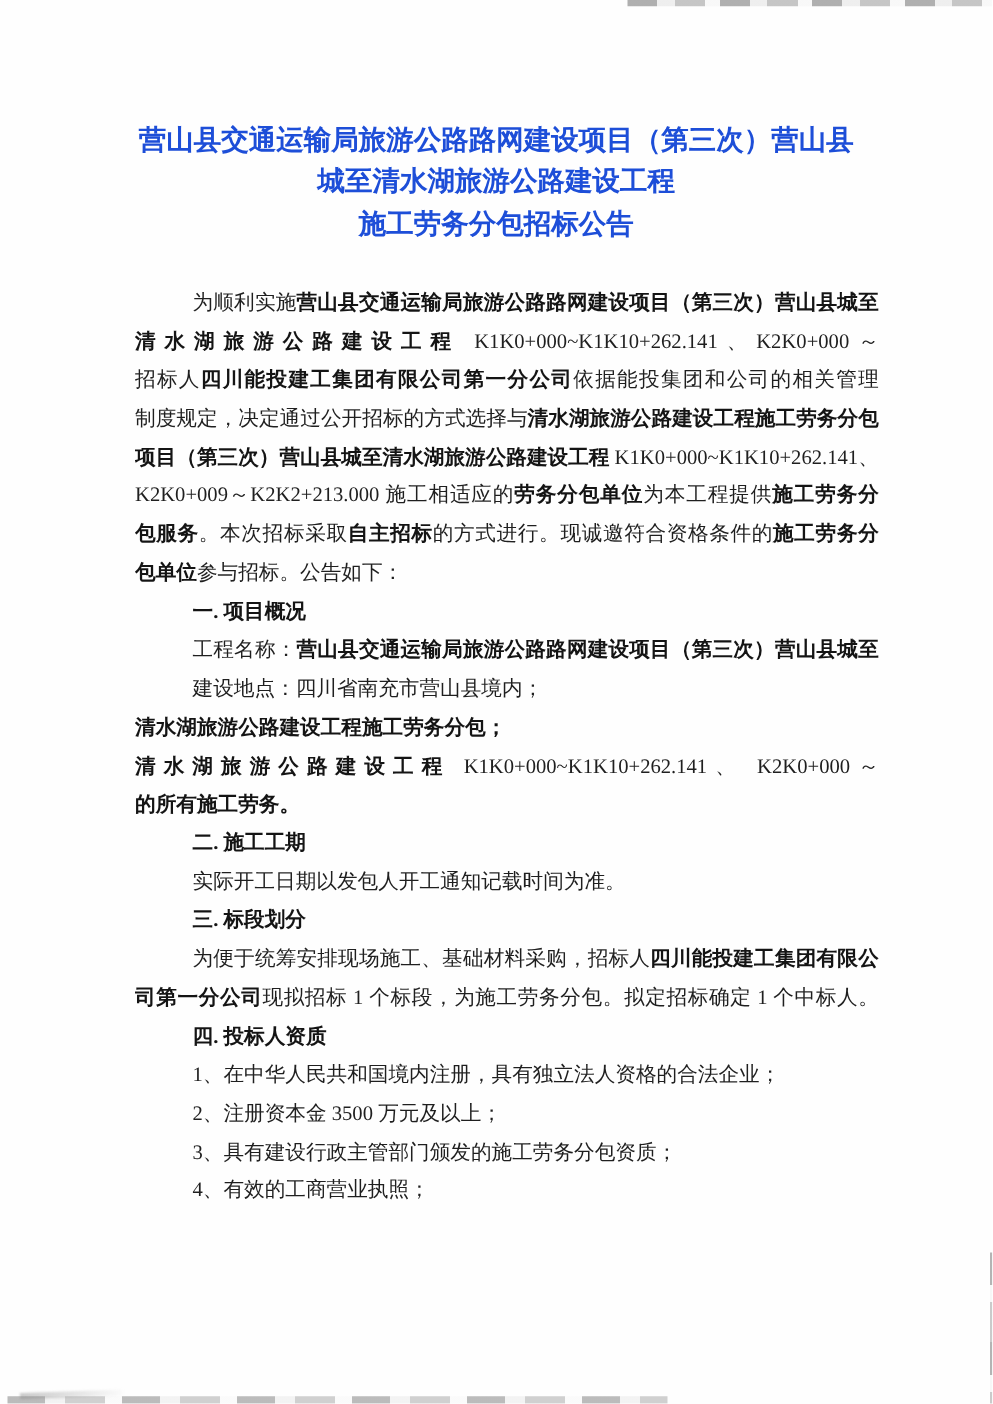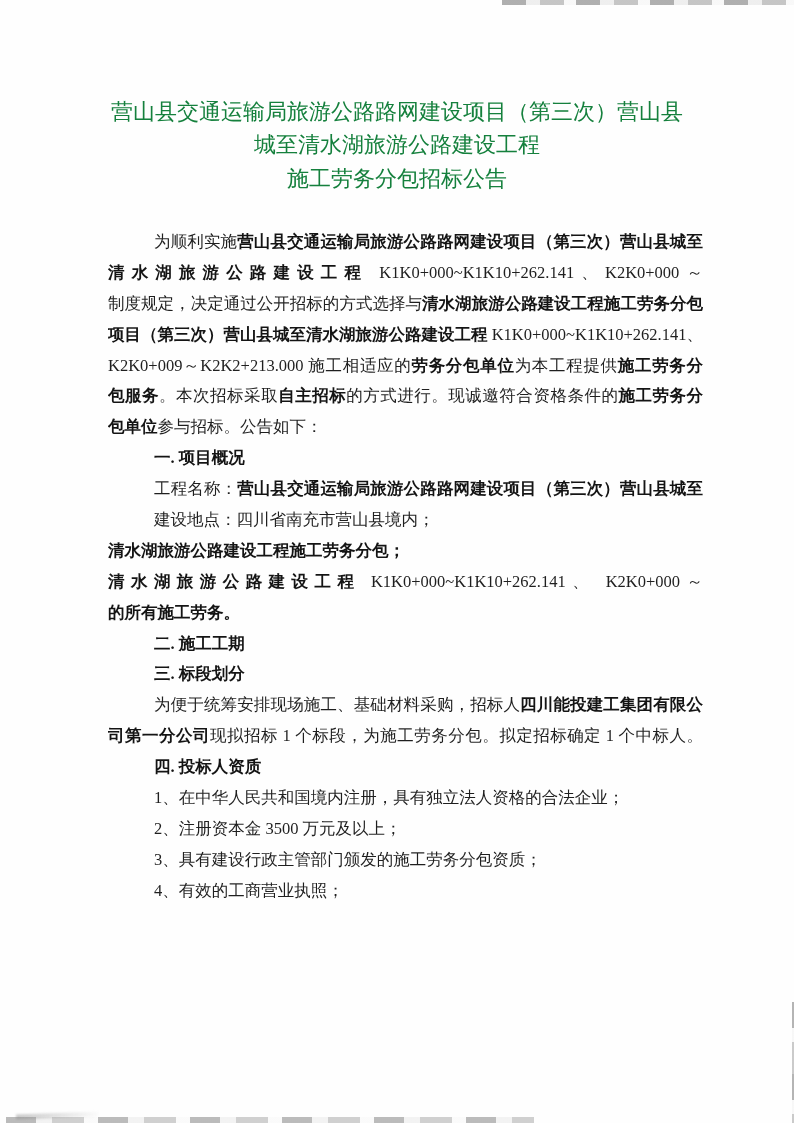--- a/index.html
+++ b/index.html
@@ -50,23 +50,23 @@
       rgba(120,120,120,0.05) 26px 40px,
       rgba(140,140,140,0.45) 40px 72px);
   }
 
   
   .title {
     position: absolute;
     top: 95px; left: 0; width: 794px;
     text-align: center;
     font-size: 22px;
-    font-weight: normal;
+    font-weight: bold;
     line-height: 33.4px;
-    color: #15803d;
+    color: #1d4ed8;
   }
 
   
   .doc-body {
     position: absolute;
     top: 227px; left: 108px; width: 595px;
     font-size: 16.5px;
     line-height: 30.9px;
     color: #1f1f1f;
   }
@@ -95,32 +95,34 @@
 
   <div class="title">
       <div class="title-line">营山县交通运输局旅游公路路网建设项目（第三次）营山县</div>
       <div class="title-line">城至清水湖旅游公路建设工程</div>
       <div class="title-line">施工劳务分包招标公告</div>
     </div>
 
   <div class="doc-body">
       <div class="line indent fill"><span>为顺利实施</span><span class="bold underline">营山县交通运输局旅游公路路网建设项目（第三次）营山县城至</span></div>
       <div class="line fill"><span class="bold underline">清水湖旅游公路建设工程</span><span class="underline latin"> K1K0+000~K1K10+262.141、K2K0+000～K2K2+213.000,</span></div>
+      <div class="line fill"><span>招标人</span><span class="bold underline">四川能投建工集团有限公司第一分公司</span><span>依据能投集团和公司的相关管理</span></div>
       <div class="line fill"><span>制度规定，决定通过公开招标的方式选择与</span><span class="bold underline">清水湖旅游公路建设工程施工劳务分包</span></div>
       <div class="line fill"><span class="bold underline">项目（第三次）营山县城至清水湖旅游公路建设工程</span><span class="underline latin"> K1K0+000~K1K10+262.141、</span></div>
       <div class="line fill"><span class="underline latin">K2K0+009～K2K2+213.000 </span><span>施工相适应的</span><span class="bold underline">劳务分包单位</span><span>为本工程提供</span><span class="bold underline">施工劳务分</span></div>
       <div class="line fill"><span class="bold underline">包服务</span><span>。本次招标采取</span><span class="bold underline">自主招标</span><span>的方式进行。现诚邀符合资格条件的</span><span class="bold underline">施工劳务分</span></div>
       <div class="line"><span class="bold underline">包单位</span><span>参与招标。公告如下：</span></div>
       <div class="line indent"><span class="bold">一. 项目概况</span></div>
       <div class="line indent fill"><span>工程名称：</span><span class="bold underline">营山县交通运输局旅游公路路网建设项目（第三次）营山县城至</span></div>
       <div class="line indent"><span>建设地点：</span><span class="underline">四川省南充市营山县境内</span><span>；</span></div>
       <div class="line"><span class="bold underline">清水湖旅游公路建设工程施工劳务分包；  </span></div>
       <div class="line fill"><span class="bold underline">清水湖旅游公路建设工程</span><span class="underline latin"> K1K0+000~K1K10+262.141、 K2K0+000～K2K2+213.000</span></div>
       <div class="line"><span class="bold underline">的所有施工劳务。 </span></div>
       <div class="line indent"><span class="bold">二. 施工工期</span></div>
+      <div class="line indent"><span>实际开工日期以发包人开工通知记载时间为准。</span></div>
       <div class="line indent"><span class="bold">三. 标段划分</span></div>
       <div class="line indent fill"><span>为便于统筹安排现场施工、基础材料采购，招标人</span><span class="bold underline">四川能投建工集团有限公</span></div>
       <div class="line fill"><span class="bold underline">司第一分公司</span><span>现拟招标</span><span class="underline latin"> 1 </span><span>个标段，为施工劳务分包。拟定招标确定 1 个中标人。</span></div>
       <div class="line indent"><span class="bold">四. 投标人资质</span></div>
       <div class="line indent"><span>1、在中华人民共和国境内注册，具有独立法人资格的合法企业；</span></div>
       <div class="line indent"><span>2、注册资本金 </span><span class="latin">3500</span><span> 万元及以上；</span></div>
       <div class="line indent"><span>3、具有建设行政主管部门颁发的施工劳务分包资质；</span></div>
       <div class="line indent"><span>4、有效的工商营业执照；</span></div>
     </div>
 </div>

